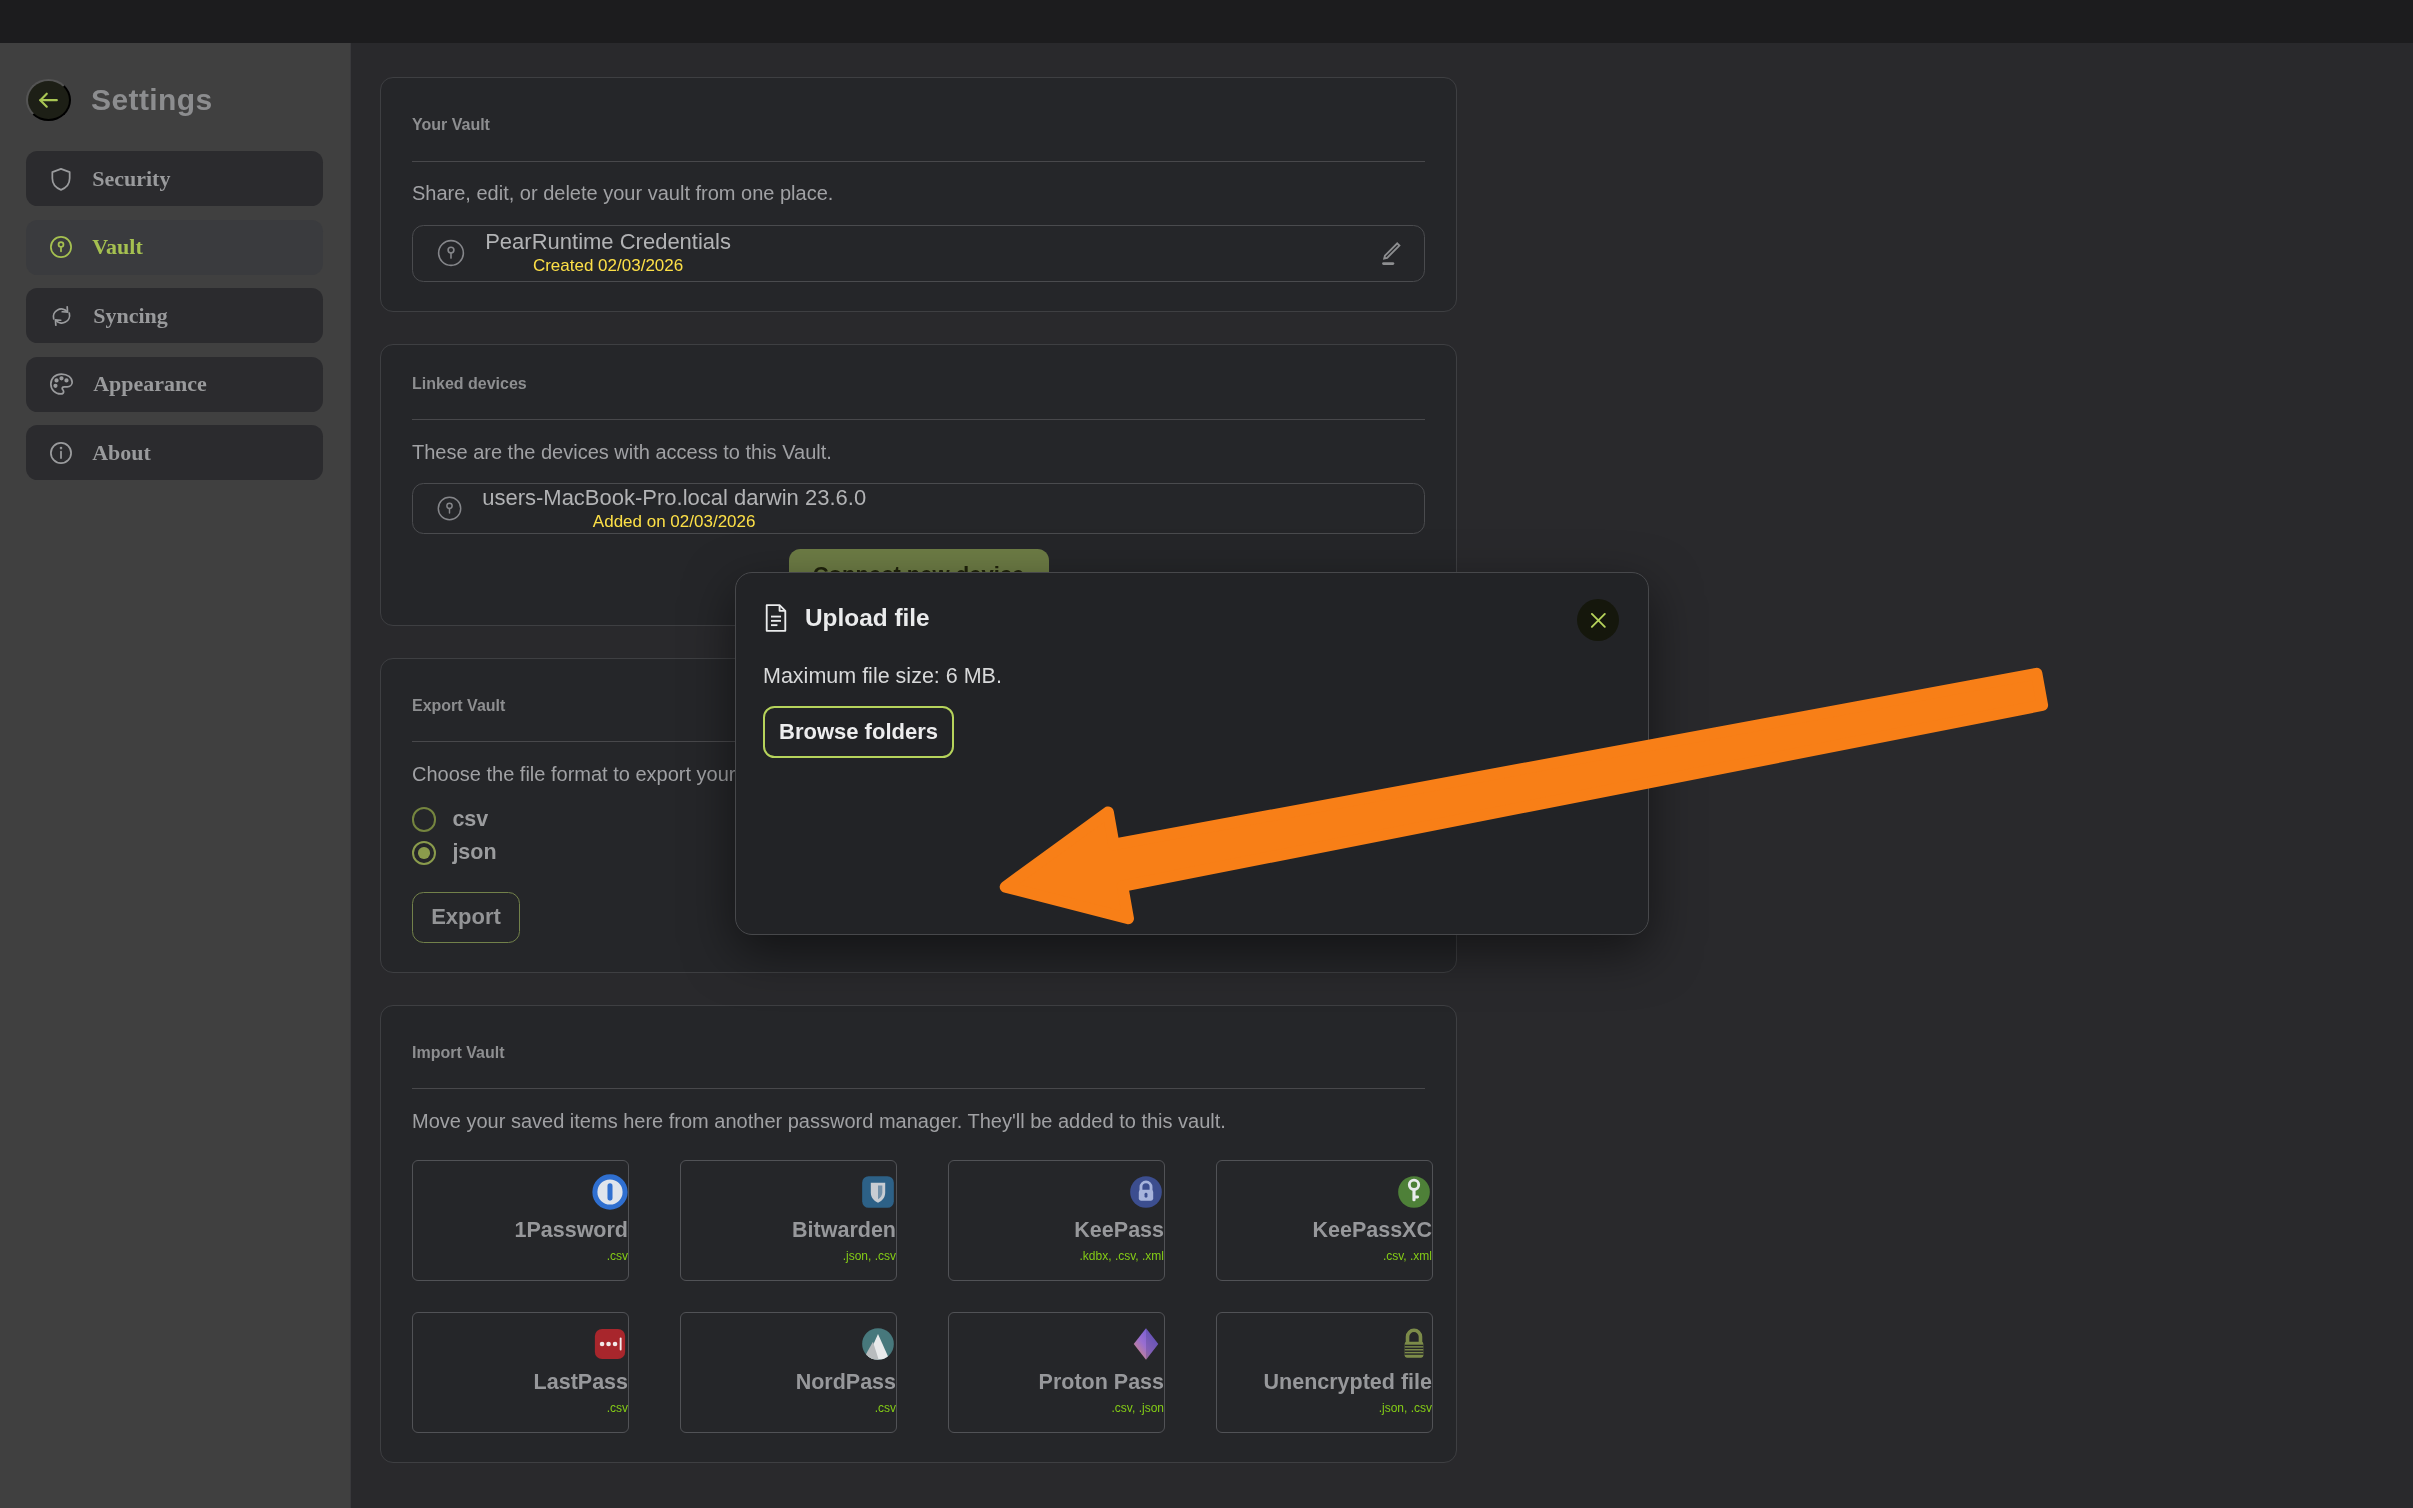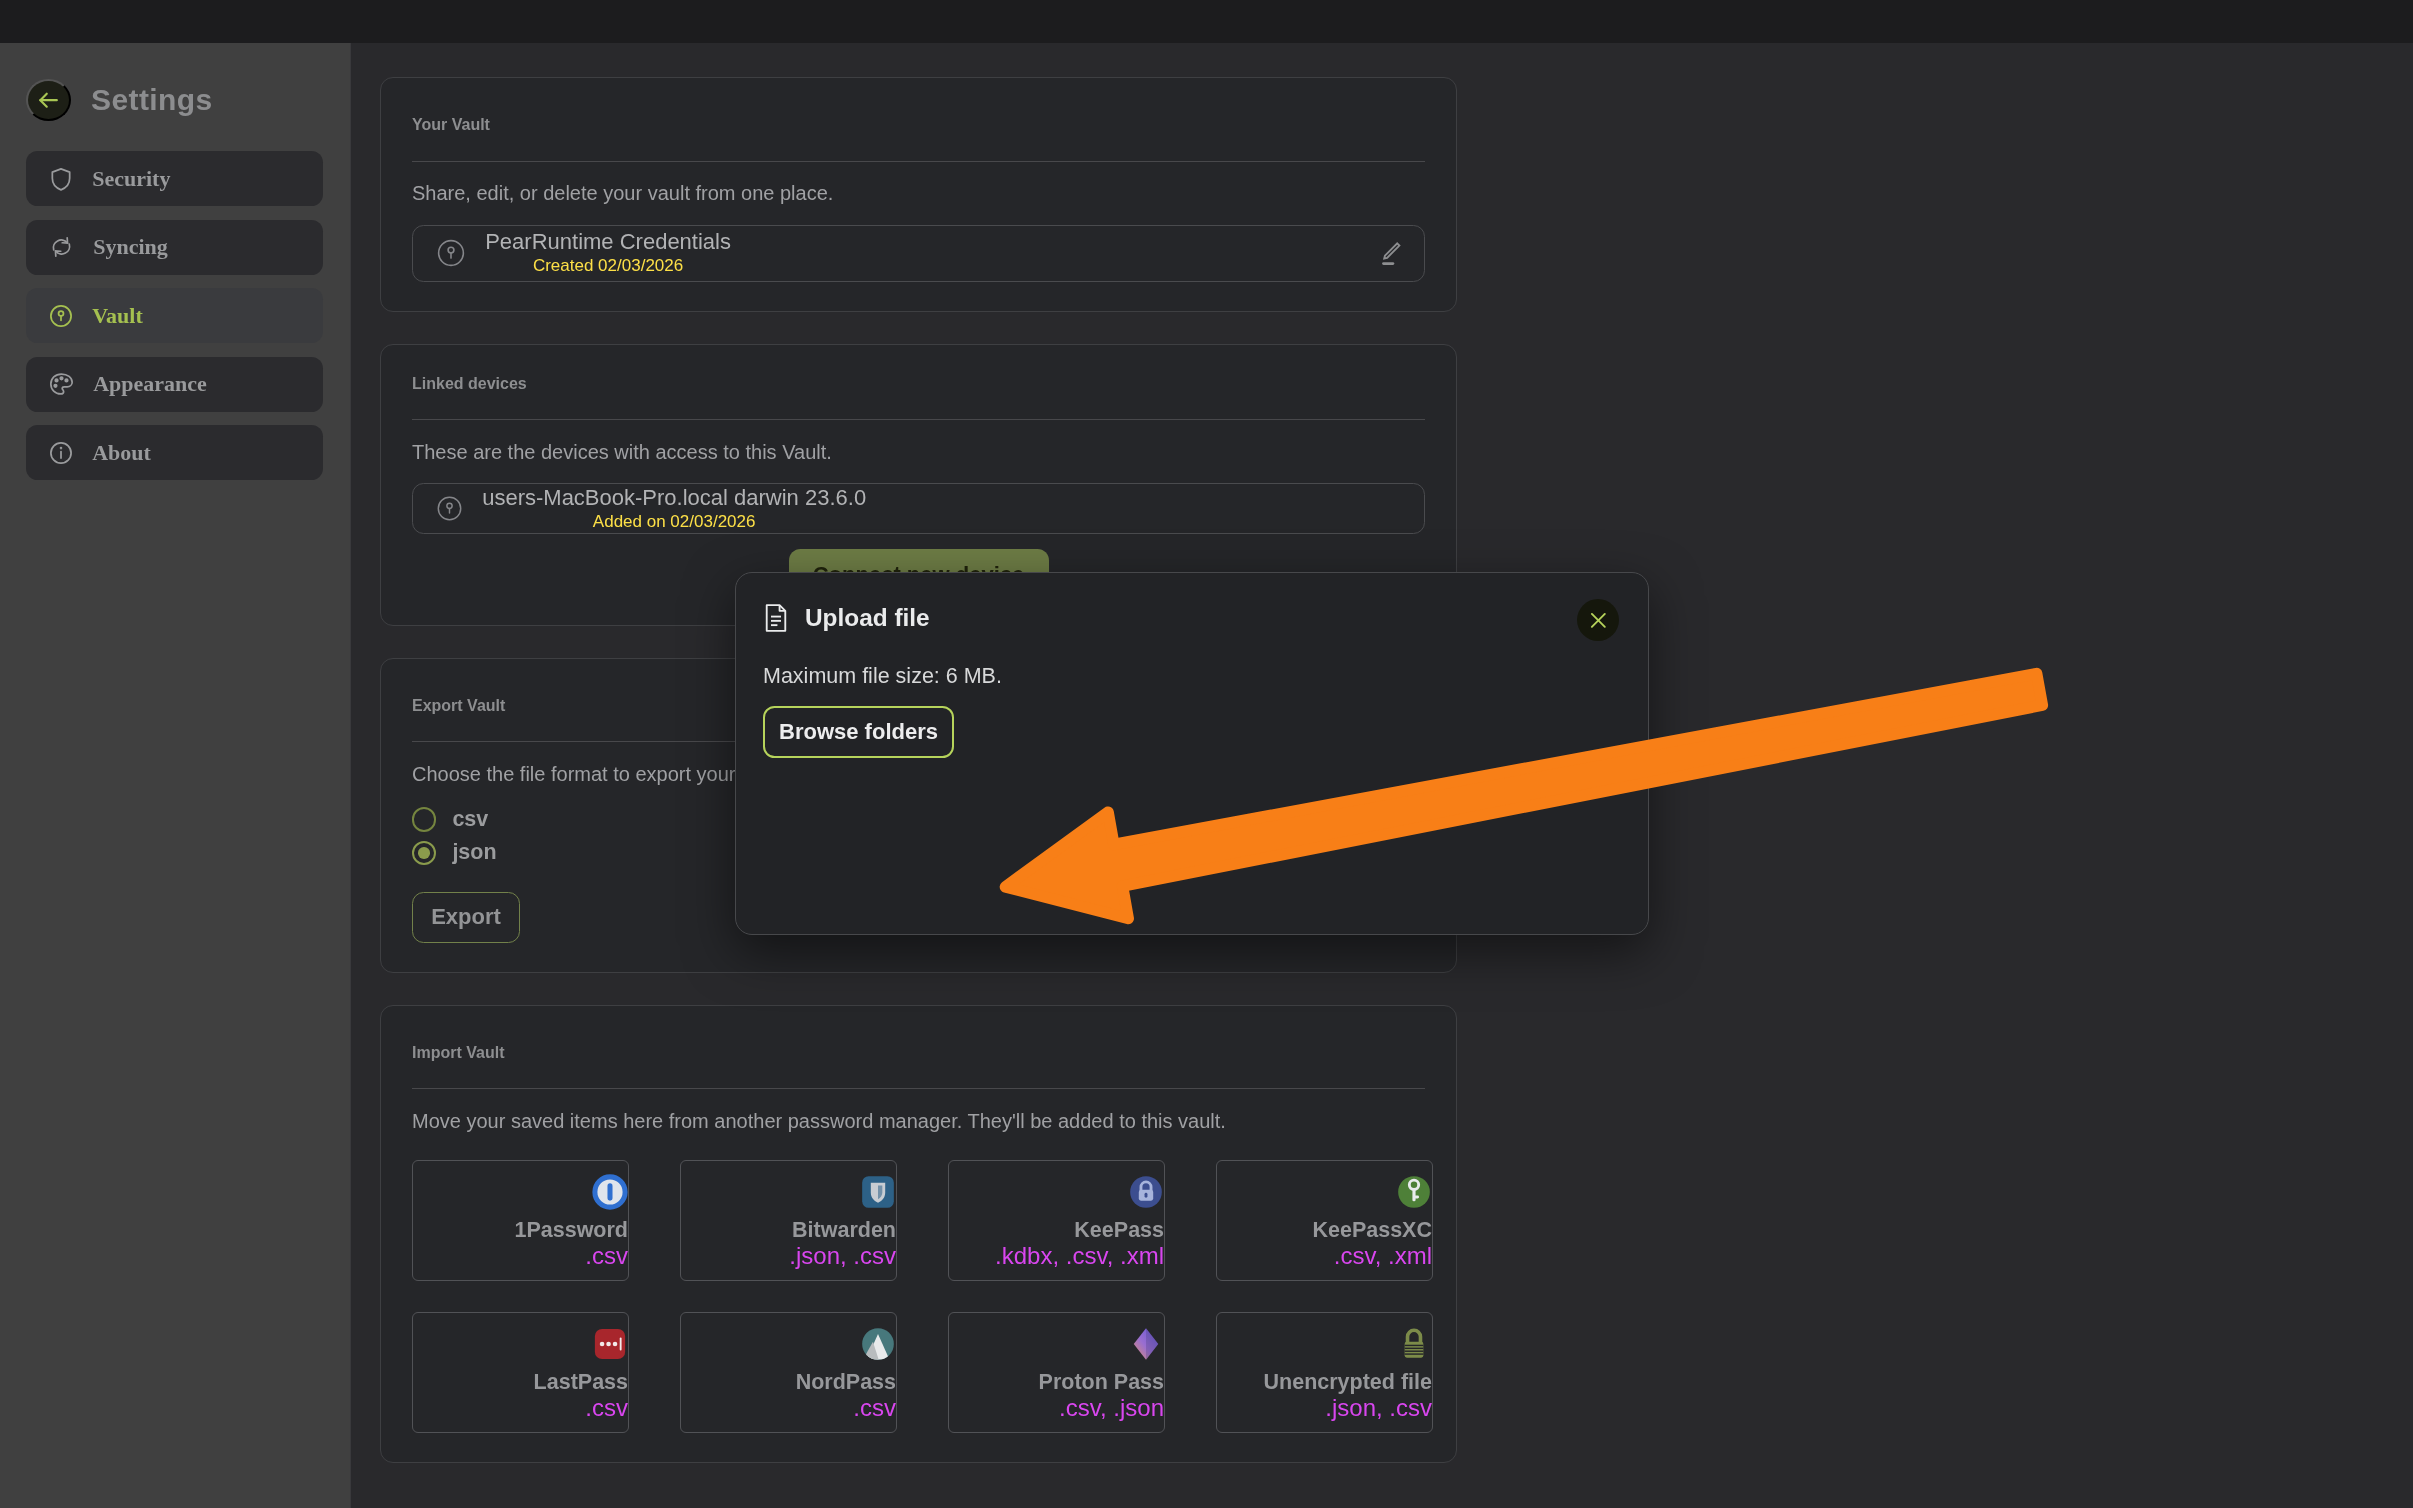--- a/index.html
+++ b/index.html
@@ -58,21 +58,21 @@
   .export-btn { margin-top:24.4px; width:108px; height:51px; background:transparent;
                 border:1.4px solid #72814a; border-radius:11.5px; color:#939496;
                 font-size:22px; font-weight:700; font-family:"Liberation Sans", sans-serif; }
 
   .tile-grid { margin-top:29px; display:grid; grid-template-columns:repeat(4,217px);
                column-gap:51px; row-gap:31px; }
   .tile { width:217px; height:121px; border:1.4px solid #515256; border-radius:6px;
           display:flex; flex-direction:column; align-items:flex-end; justify-content:center;
           background:transparent; cursor:default; }
   .tile-name { margin-top:8.6px; font-size:21.5px; font-weight:700; color:#97989b; line-height:23px; }
-  .tile-ext  { margin-top:5.7px; font-size:24px; color:#d946ef; line-height:18.7px; }
+  .tile-ext  { margin-top:5.7px; font-size:12px; color:#84cc16; line-height:18.7px; }
 
   
   .modal { position:absolute; left:735px; top:572px; width:914px; height:363px;
            background:#222326; border:1.4px solid #47484b; border-radius:17px; z-index:10;
            box-shadow:0 17px 50px rgba(0,0,0,0.5); padding:29px 27px; }
   .modal-header { display:flex; align-items:center; gap:16px; height:32px; }
   .modal-title { font-size:24.4px; font-weight:700; color:#eaebec; }
   .modal-close { position:absolute; top:26px; right:29px; width:42px; height:42px;
                  border-radius:50%; background:#15170c; border:none;
                  display:flex; align-items:center; justify-content:center; }
@@ -109,40 +109,40 @@
 
     <div class="sb-items">
       <div class="sb-item">
         <span>
           <svg width="26" height="26" viewBox="0 0 36 36" fill="none" stroke="#9a9b9d" stroke-width="2.4" stroke-linejoin="round">
             <path d="M18 4 L30 8.5 V17 C30 25.5 24.5 30.5 18 33 C11.5 30.5 6 25.5 6 17 V8.5 Z"></path>
           </svg>
         </span>
         <span class="lbl">Security</span>
       </div>
+      <div class="sb-item active">
+        <span>
+          <svg width="26" height="26" viewBox="0 0 36 36" fill="none" stroke="#a5c050" stroke-width="2.4" stroke-linecap="round">
+            <circle cx="18" cy="18" r="14"></circle>
+              <circle cx="18" cy="14.5" r="3.4"></circle>
+              <line x1="18" y1="18" x2="18" y2="24"></line>
+          </svg>
+        </span>
+        <span class="lbl">Vault</span>
+      </div>
       <div class="sb-item">
         <span>
           <svg width="27" height="26" viewBox="0 0 38 36" fill="none" stroke="#9a9b9d" stroke-width="2.4" stroke-linecap="round">
             <path d="M8 22 A11 11 0 0 1 27 12"></path>
               <polyline points="27,5 27.5,12.5 20,12"></polyline>
             <path d="M30 14 A11 11 0 0 1 11 24"></path>
               <polyline points="11,31 10.5,23.5 18,24"></polyline>
           </svg>
         </span>
         <span class="lbl">Syncing</span>
-      </div>
-      <div class="sb-item active">
-        <span>
-          <svg width="26" height="26" viewBox="0 0 36 36" fill="none" stroke="#a5c050" stroke-width="2.4" stroke-linecap="round">
-            <circle cx="18" cy="18" r="14"></circle>
-              <circle cx="18" cy="14.5" r="3.4"></circle>
-              <line x1="18" y1="18" x2="18" y2="24"></line>
-          </svg>
-        </span>
-        <span class="lbl">Vault</span>
       </div>
       <div class="sb-item">
         <span>
           <svg width="27" height="26" viewBox="0 0 38 36" fill="none" stroke="#9a9b9d" stroke-width="2.4">
             <path d="M19 4 C10 4 4 10 4 18 C4 26 10 32 18 32 C21 32 22 30.5 22 28.8 C22 26.5 20 26 20 24.3 C20 22.8 21.3 22 23 22 H27 C31 22 34 19 34 15.5 C34 9 27.5 4 19 4 Z"></path>
             <circle cx="12" cy="13" r="1.8" fill="#9a9b9d"></circle>
               <circle cx="19" cy="10" r="1.8" fill="#9a9b9d"></circle>
             <circle cx="26" cy="13" r="1.8" fill="#9a9b9d"></circle>
               <circle cx="10.5" cy="20.5" r="1.8" fill="#9a9b9d"></circle>
           </svg>

